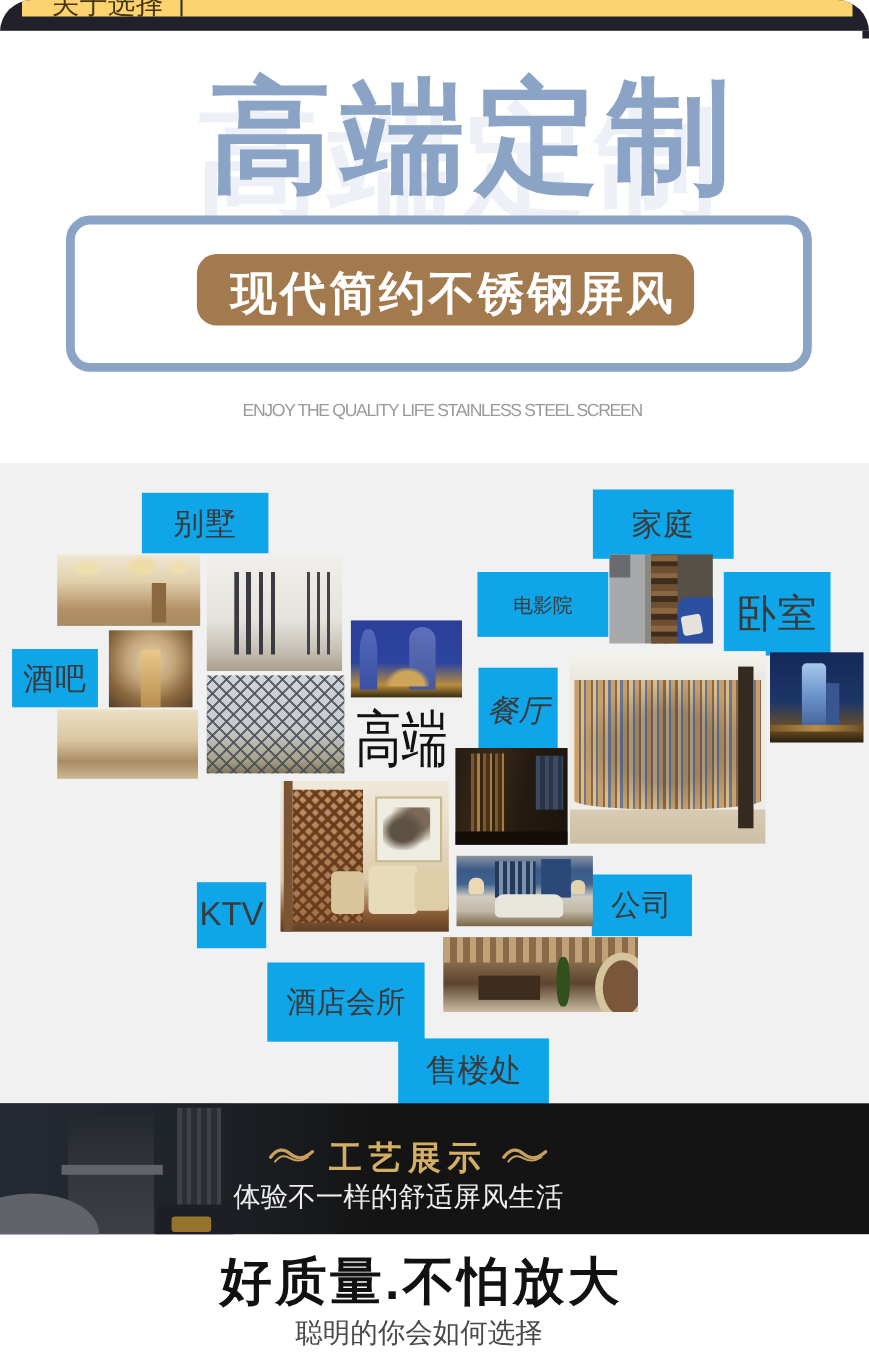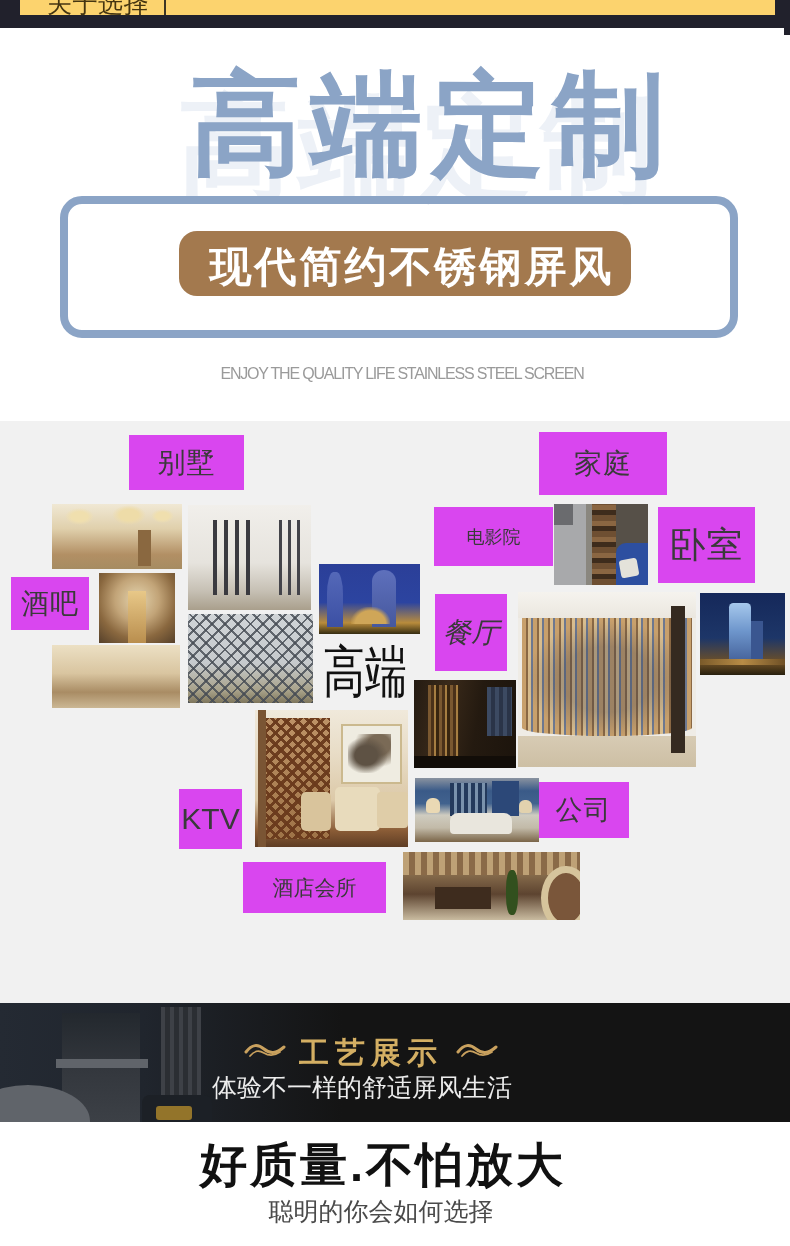--- a/index.html
+++ b/index.html
@@ -1,19 +1,19 @@
 <!DOCTYPE html>
 <html><head>
 <meta charset="utf-8">
 <style>
   html,body{margin:0;padding:0;}
   body{font-family:"Liberation Sans",sans-serif;background:#fff;}
-  #page{position:relative;width:790px;height:1246px;overflow:hidden;background:#fff;}
+  #page{position:relative;width:790px;height:1246px;overflow:hidden;background:#fff;border-radius:29px;}
   .abs{position:absolute;}
-  .lbl{position:absolute;background:#d946ef;color:#3a3a3a;display:flex;align-items:center;justify-content:center;}
+  .lbl{position:absolute;background:#0ea5e9;color:#3a3a3a;display:flex;align-items:center;justify-content:center;margin-top:13px;}
 </style>
 </head>
 <body>
 <div id="page">
 
   <div class="abs" style="left:0;top:0;width:790px;height:28px;background:#21212c;"></div>
 
   <div class="abs" style="left:784px;top:28px;width:6px;height:7px;background:#21212c;"></div>
 
   <div class="abs" style="left:20px;top:0;width:755px;height:15px;background:#fcd36e;"></div>
@@ -45,22 +45,23 @@
 
   <div class="lbl" style="left:11px;top:577px;width:78px;height:53px;font-size:28px;letter-spacing:1px;">酒吧</div>
 
   <div class="lbl" style="left:435px;top:594px;width:72px;height:77px;font-size:28px;font-style:italic;">餐厅</div>
 
 
   <div class="lbl" style="left:179px;top:789px;width:63px;height:60px;font-size:30px;">KTV</div>
 
   <div class="lbl" style="left:538px;top:782px;width:91px;height:56px;font-size:27px;letter-spacing:1px;">公司</div>
 
-  <div class="lbl" style="left:243px;top:862px;width:143px;height:51px;font-size:21px;">酒店会所</div>
+  <div class="lbl" style="left:243px;top:862px;width:143px;height:72px;font-size:27px;">酒店会所</div>
 
+  <div class="lbl" style="left:362px;top:931px;width:137px;height:60px;font-size:29px;">售楼处</div>
 
   <svg class="abs" style="left:321px;top:638px;" width="90" height="64" viewBox="0 0 90 64">
       <text x="2" y="53" font-family="Liberation Sans, sans-serif" font-size="56" font-weight="500" fill="#111" textLength="84" lengthAdjust="spacingAndGlyphs">高端</text>
     </svg>
 
   <div class="abs" style="left:52px;top:504px;width:130px;height:65px;background:linear-gradient(180deg,#f0e8d4 0%,#e0d0ac 38%,#b28f64 78%,#a68c62 100%);overflow:hidden;">
     <div class="abs" style="left:10%;top:6%;width:22%;height:26%;background:radial-gradient(ellipse,#f0dfae 0 40%,rgba(0,0,0,0) 70%);"></div>
     <div class="abs" style="left:46%;top:2%;width:26%;height:30%;background:radial-gradient(ellipse,#eedca8 0 40%,rgba(0,0,0,0) 70%);"></div>
     <div class="abs" style="left:76%;top:8%;width:18%;height:22%;background:radial-gradient(ellipse,#f0dfae 0 40%,rgba(0,0,0,0) 70%);"></div>
     <div class="abs" style="left:66%;top:40%;width:10%;height:55%;background:#8a6840;"></div>

